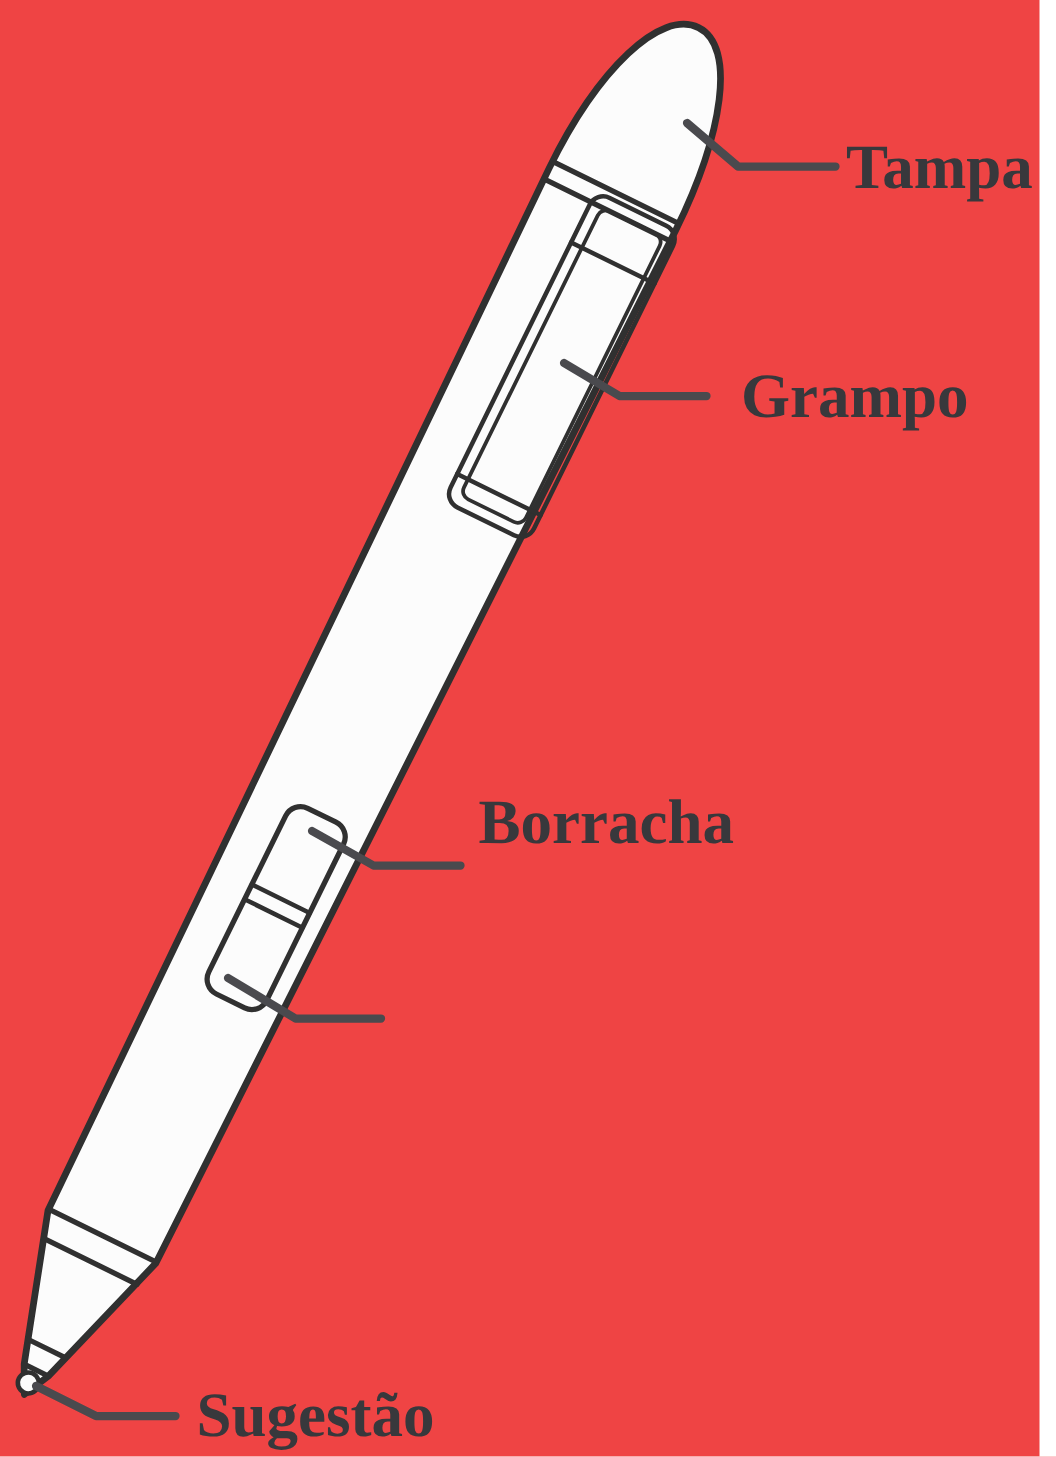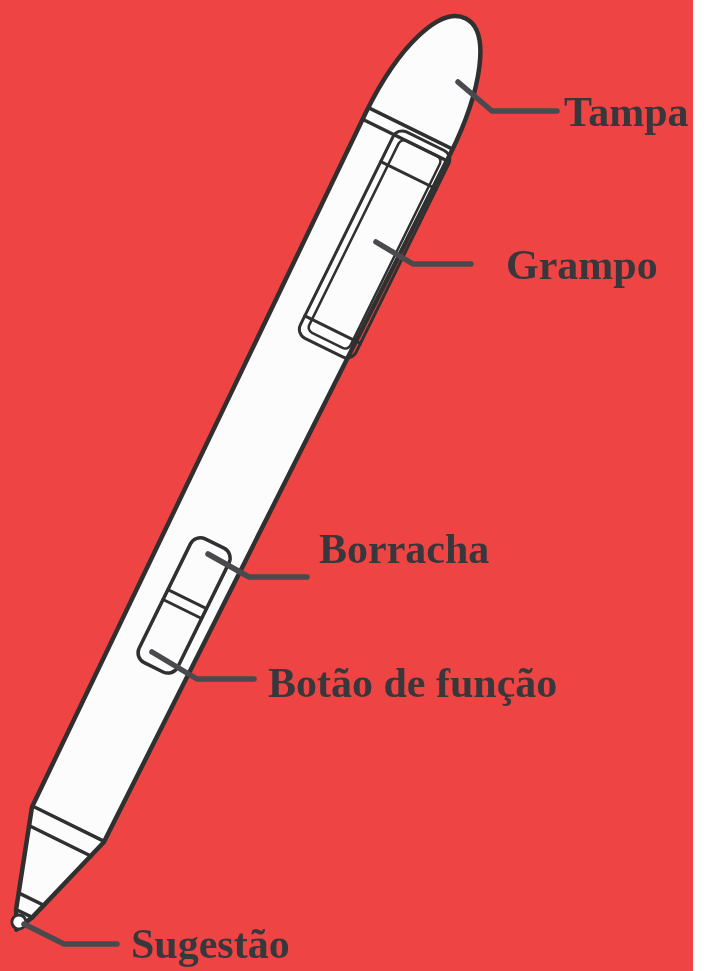--- a/index.html
+++ b/index.html
@@ -26,21 +26,21 @@
     position: absolute;
     font-weight: bold;
     font-size: 42px;
     line-height: 46px;
     letter-spacing: 0px;
     color: #38383c;
     white-space: nowrap;
     user-select: none;
   }
   .label-tampa    { left: 564px; top: 89px;  }
-  .label-grampo   { left: 506px; top: 242px; }
+  .label-grampo   { left: 494px; top: 242px; }
   .label-borracha { left: 319px; top: 526px; }
   .label-botao    { left: 268px; top: 660px; }
   .label-sugestao { left: 131px; top: 921px; }
 </style>
 </head>
 <body>
 
 <div id="stage">
 
   <svg id="pen-svg" viewBox="0 0 704 971" xmlns="http://www.w3.org/2000/svg">
@@ -77,16 +77,15 @@
       <path d="M 376 242 L 413 264 L 471 264"></path>
       <path d="M 208 554 L 249 577 L 307 577"></path>
       <path d="M 152 652 L 197 679 L 254 679"></path>
       <path d="M 24 924  L 64 944  L 117 944"></path>
     </g>
   </svg>
 
   <div class="part-label label-tampa">Tampa</div>
   <div class="part-label label-grampo">Grampo</div>
   <div class="part-label label-borracha">Borracha</div>
-  <div class="part-label label-botao">Botão de função</div>
   <div class="part-label label-sugestao">Sugestão</div>
 
 </div>
 
 </body></html>

